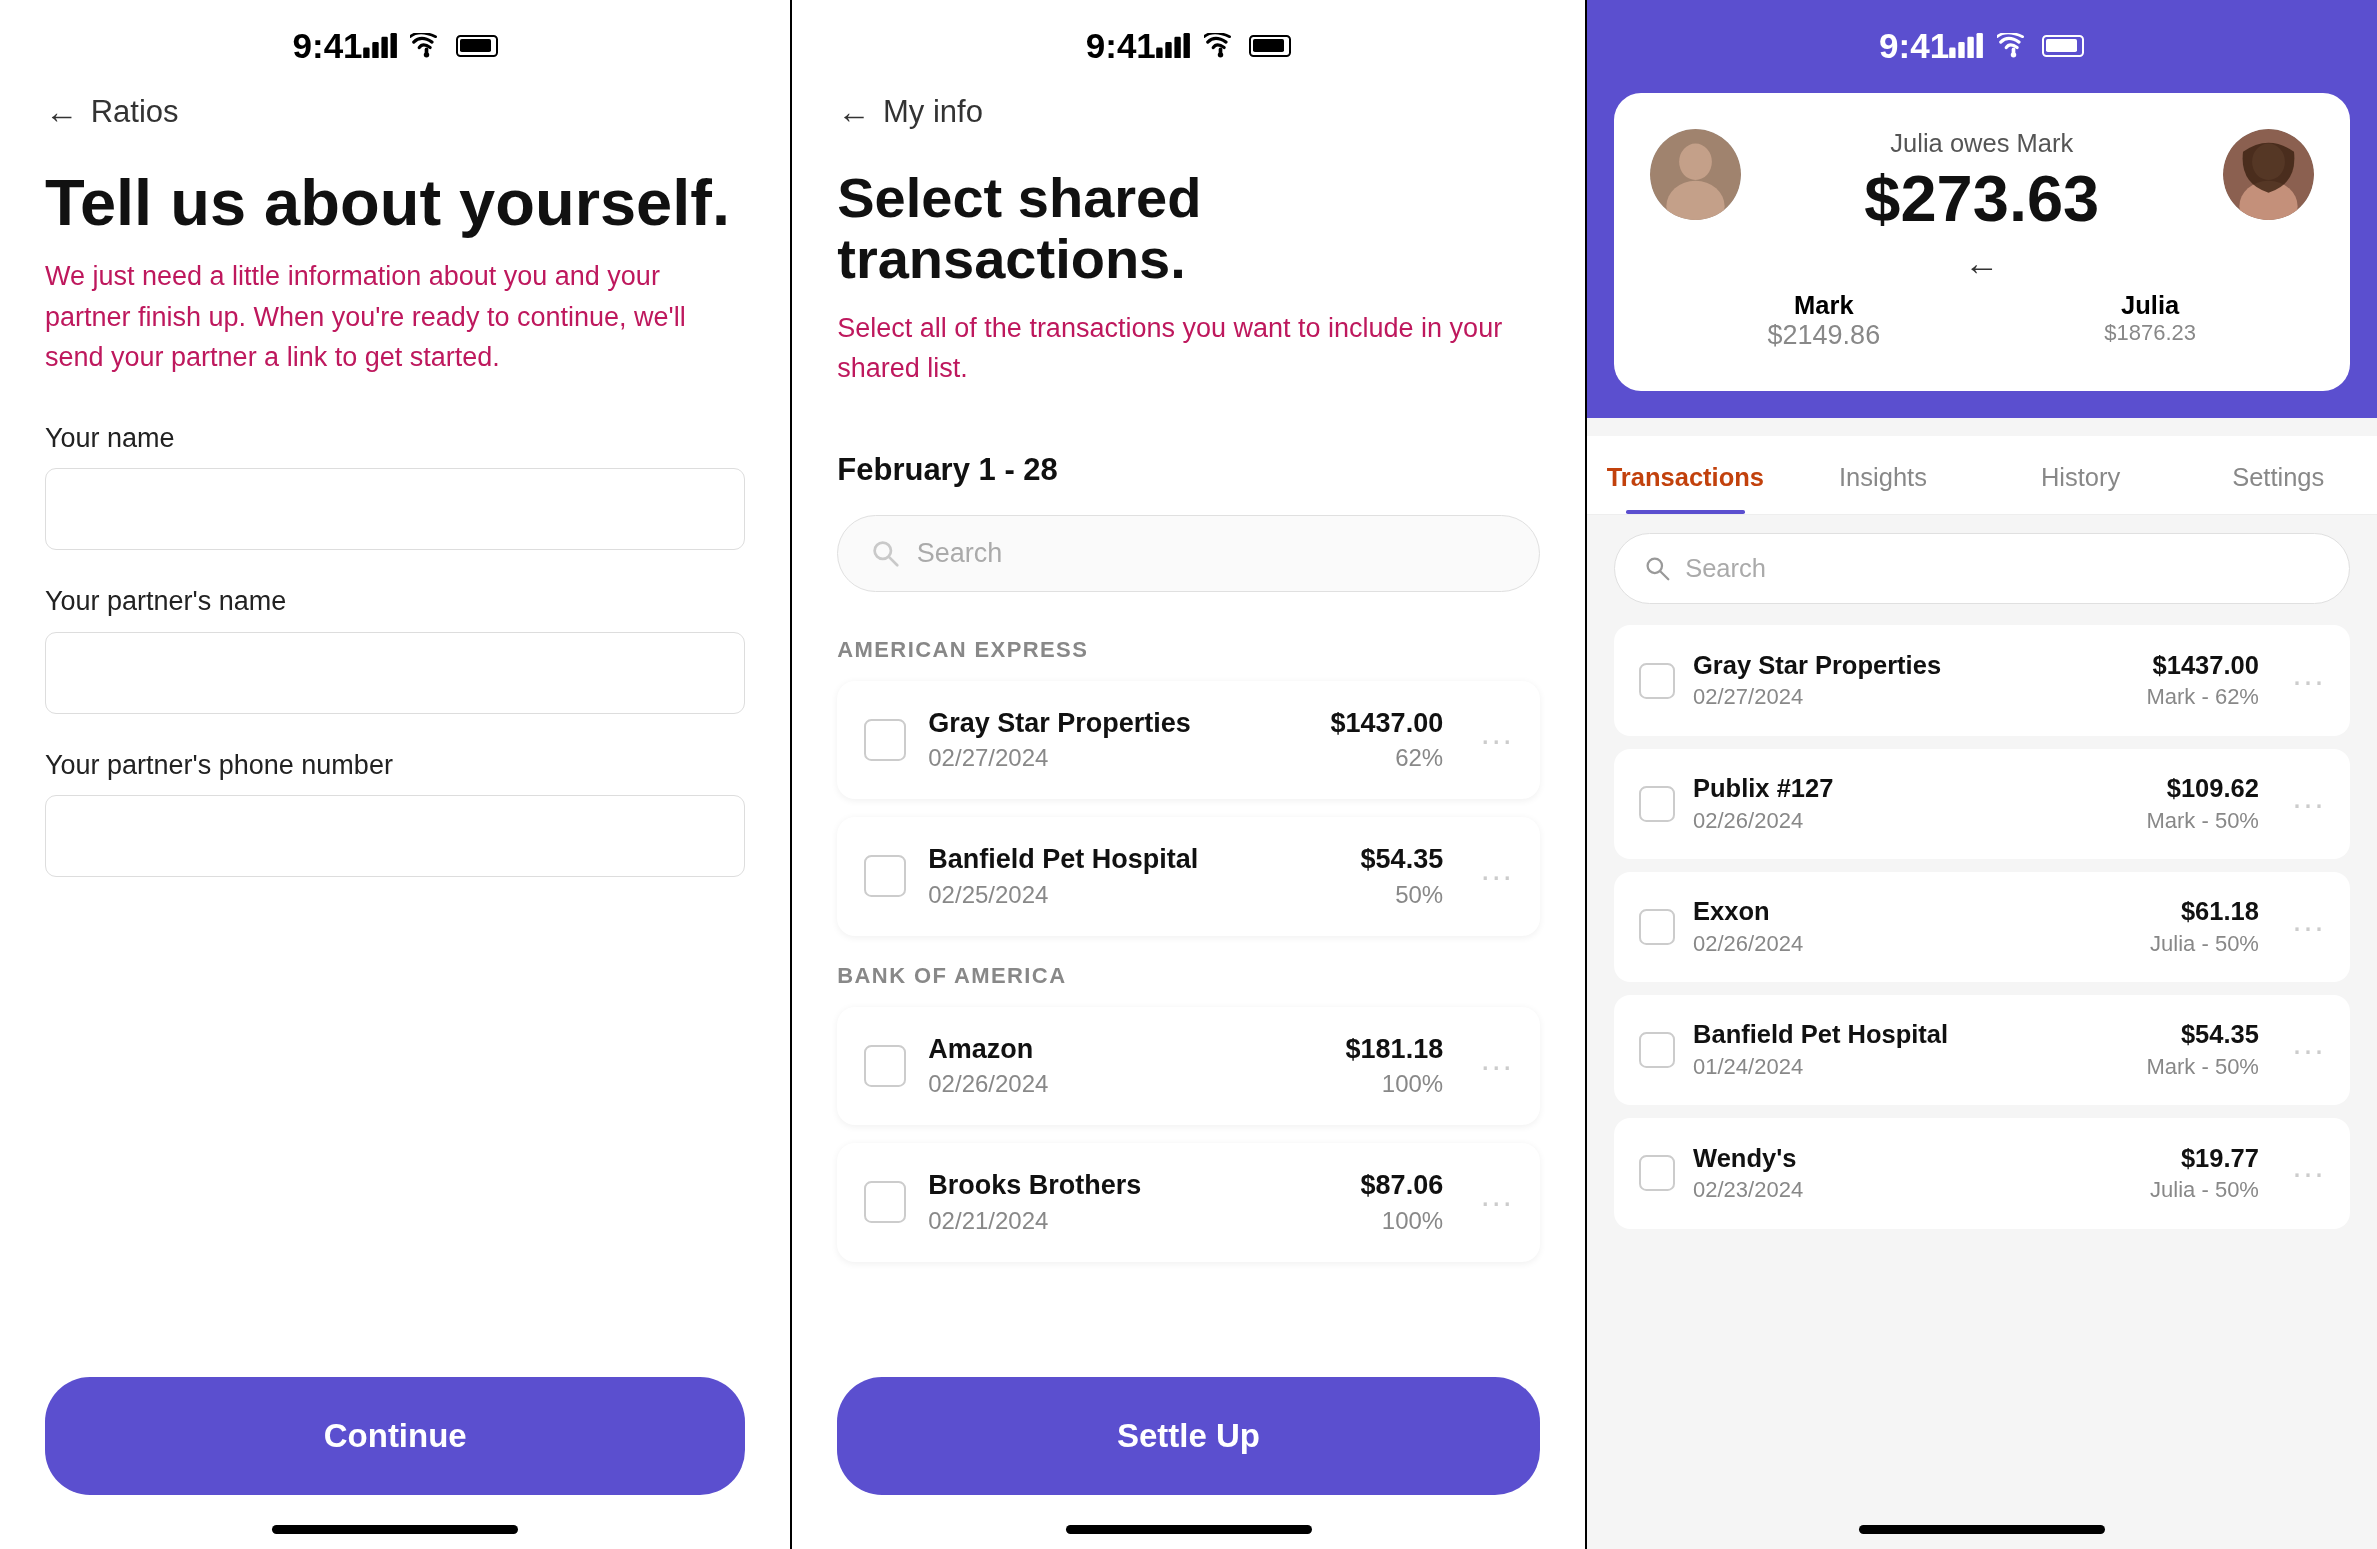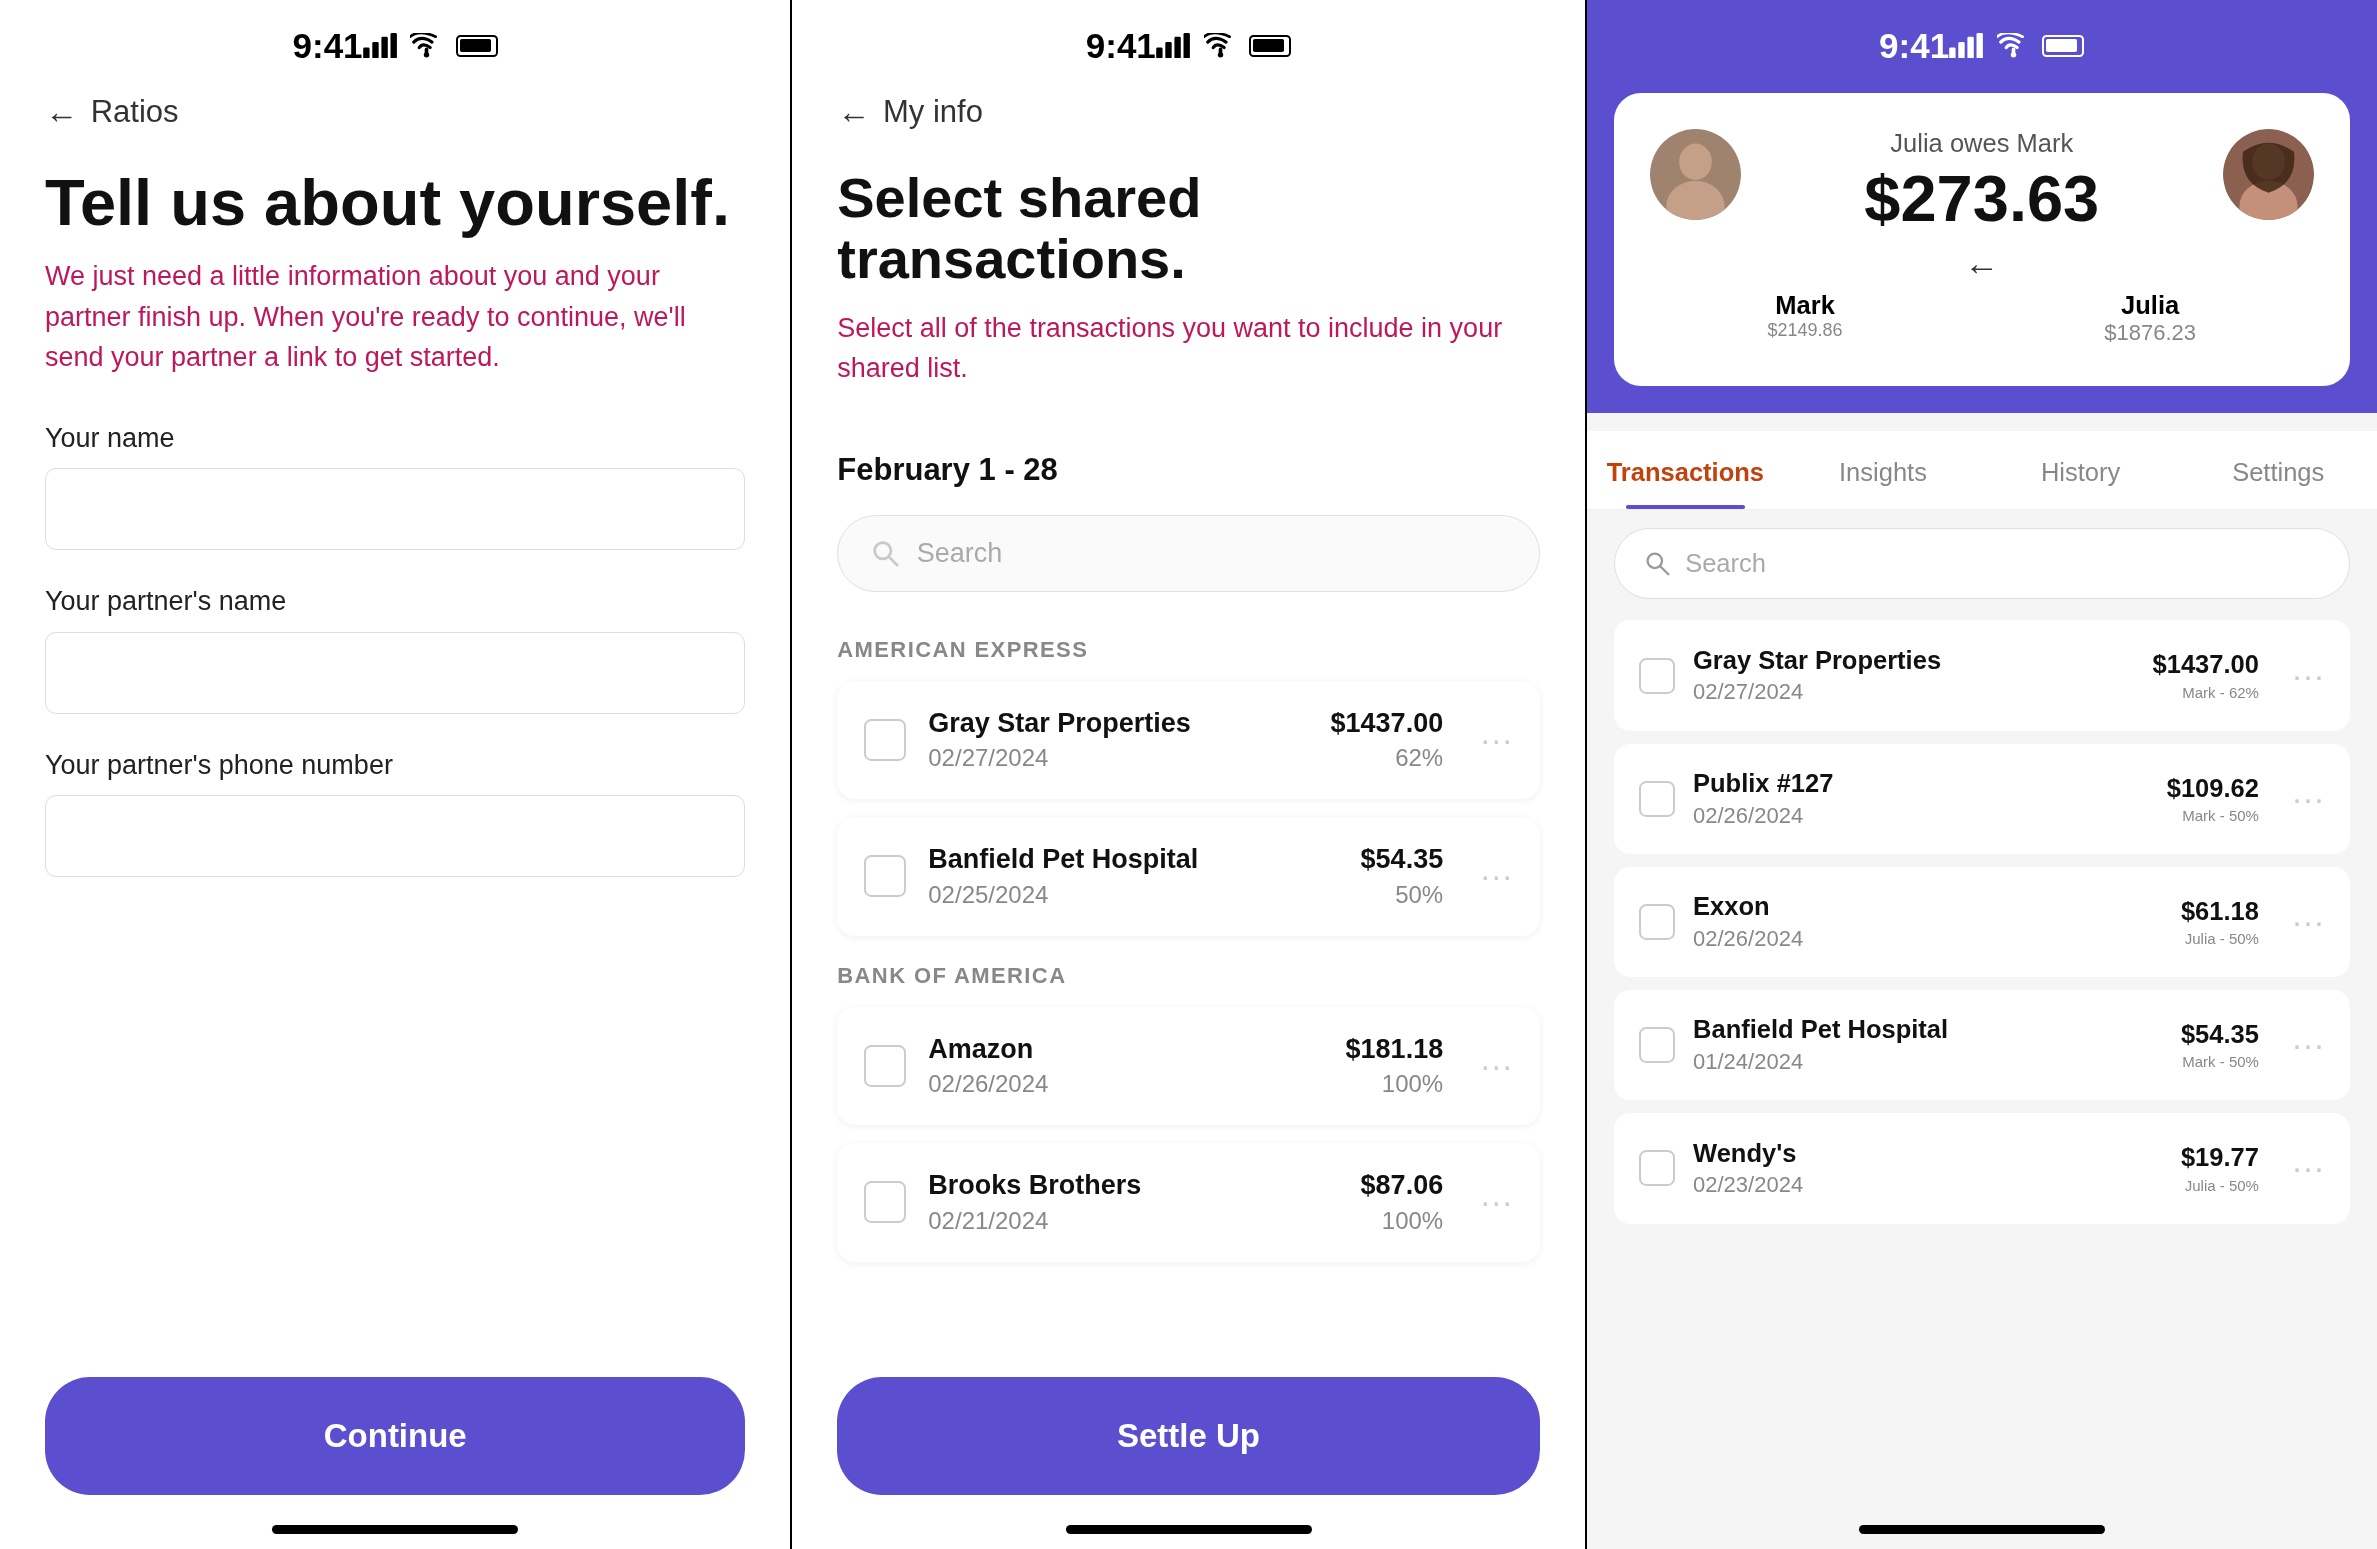--- a/index.html
+++ b/index.html
@@ -280,21 +280,21 @@
       padding: 25.5px 25.5px;
       display: flex;
       align-items: center;
       gap: 18px;
     }
     .tx-info-3 { flex: 1; }
     .tx-name-3 { font-size: 25.5px; font-weight: 600; color: #111; }
     .tx-date-3 { font-size: 22px; color: #888; margin-top: 4.5px; }
     .tx-right-3 { text-align: right; }
     .tx-amount-3 { font-size: 25.5px; font-weight: 600; color: #111; }
-    .tx-sub-3 { font-size: 15px; color: #888; margin-top: 4.5px; }
+    .tx-sub-3 { font-size: 22px; color: #888; margin-top: 4.5px; }
 
     .scroll-area-2 {
       overflow: hidden;
       flex: 1;
     }
     .scroll-area-3 {
       overflow: hidden;
       flex: 1;
     }
   </style>
@@ -505,21 +505,21 @@
         </svg>
       </div>
 
       <div class="balance-card-inner" style="padding: 0 109px;">
         <div style="font-size:25.5px; color:#555; margin-bottom:3.6px;">Julia owes Mark</div>
         <div style="font-size:65px; font-weight:700; color:#111;">$273.63</div>
         <div style="font-size:35px; color:#333; margin:7.3px 0;">←</div>
         <div style="display:flex; justify-content:space-between; width:100%; padding: 0 9px;">
           <div style="text-align:center;">
             <div style="font-size:25.5px; font-weight:600;">Mark</div>
-            <div style="font-size:18px; color:#888;">$2149.86</div>
+            <div style="font-size:27px; color:#888;">$2149.86</div>
           </div>
           <div style="text-align:center;">
             <div style="font-size:25.5px; font-weight:600;">Julia</div>
             <div style="font-size:22px; color:#888;">$1876.23</div>
           </div>
         </div>
       </div>
     </div>
   </div>
 

